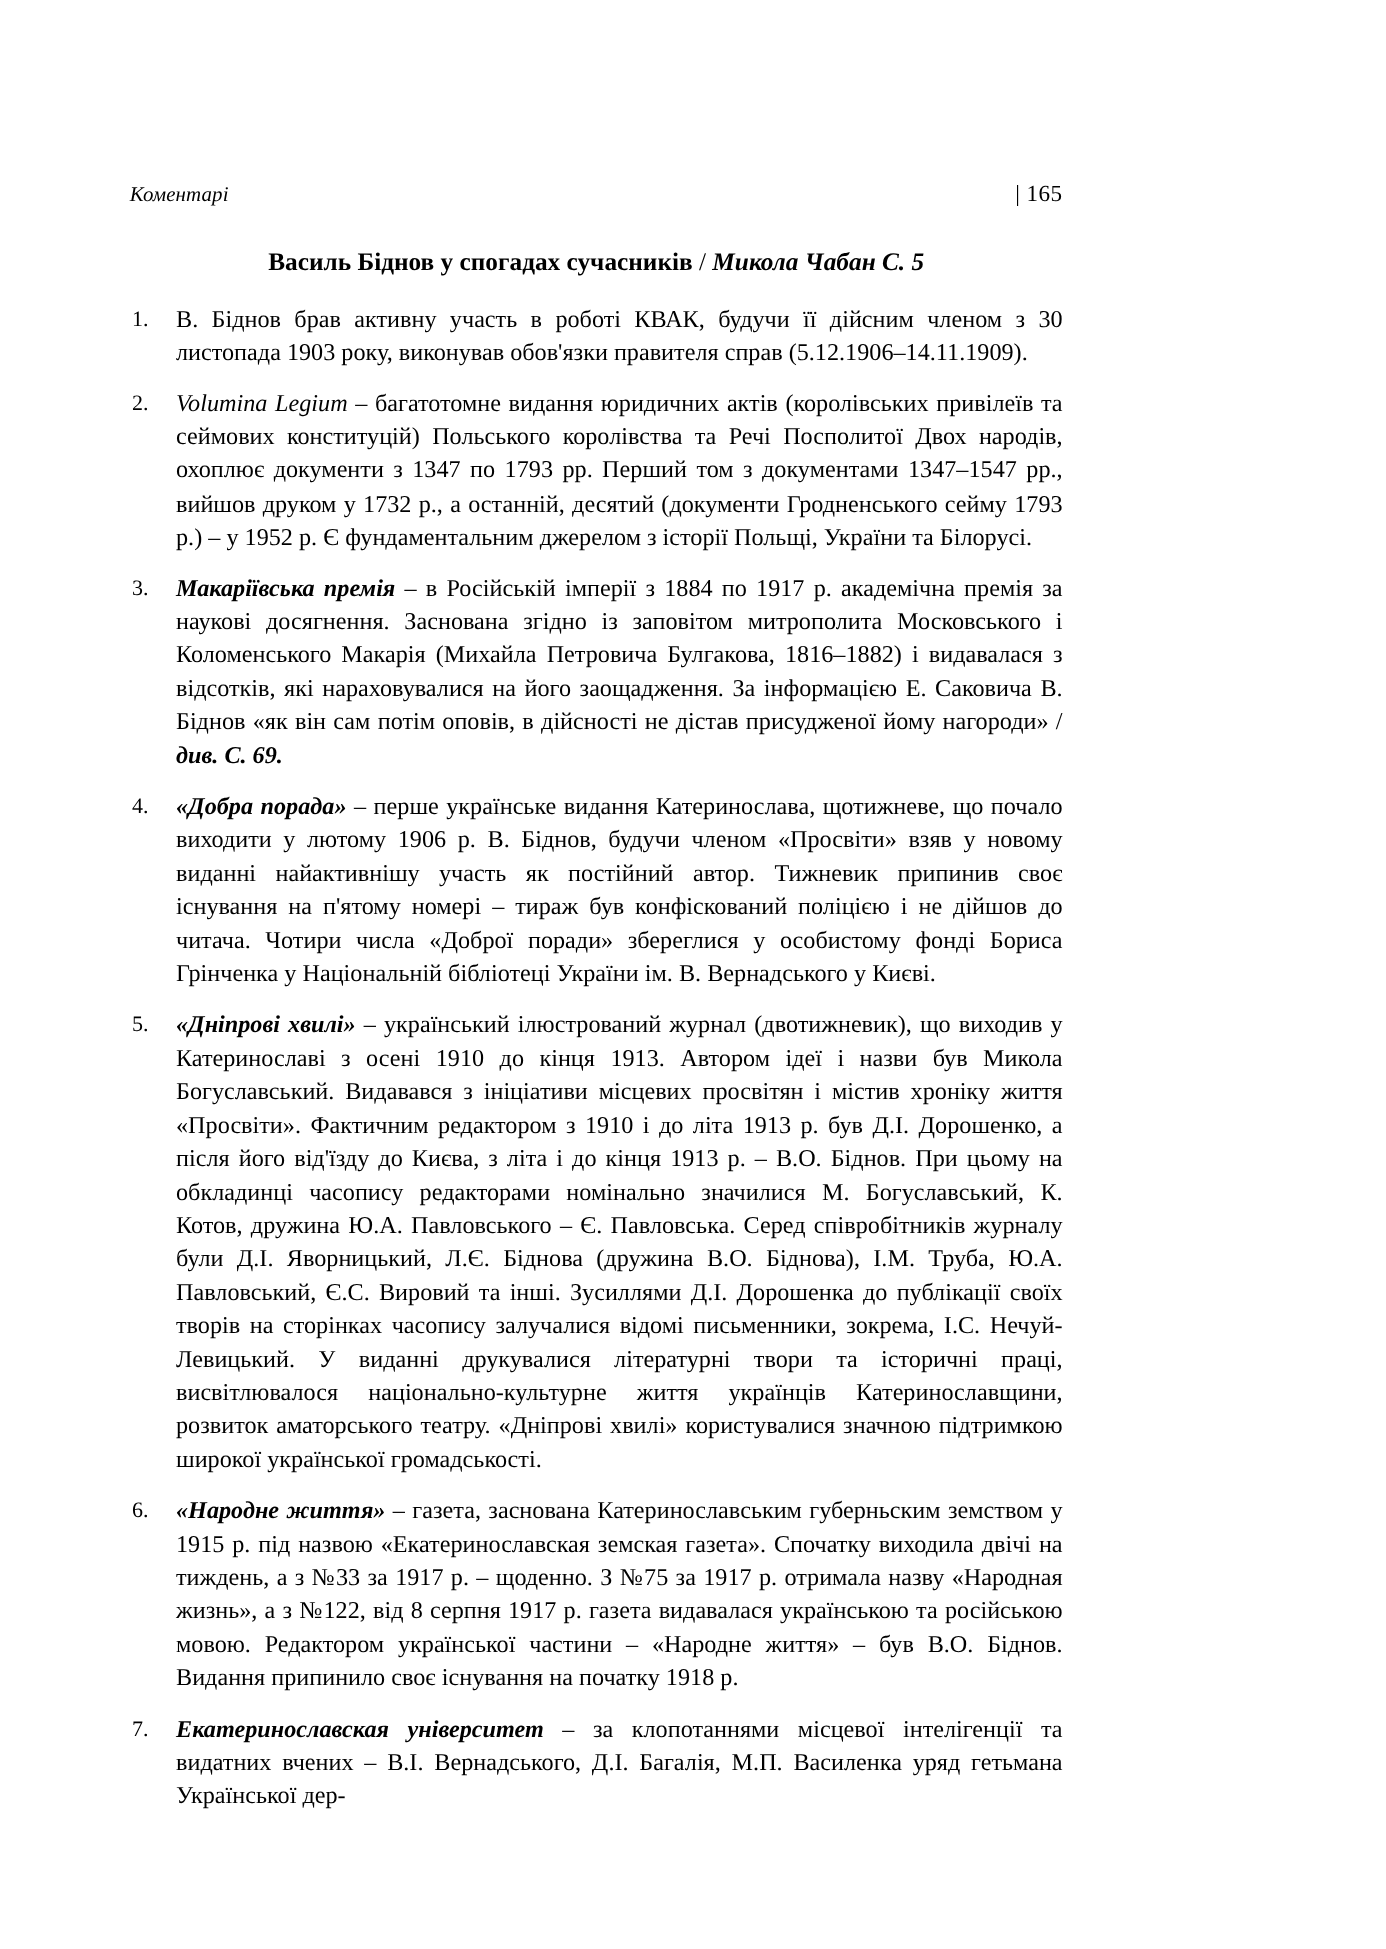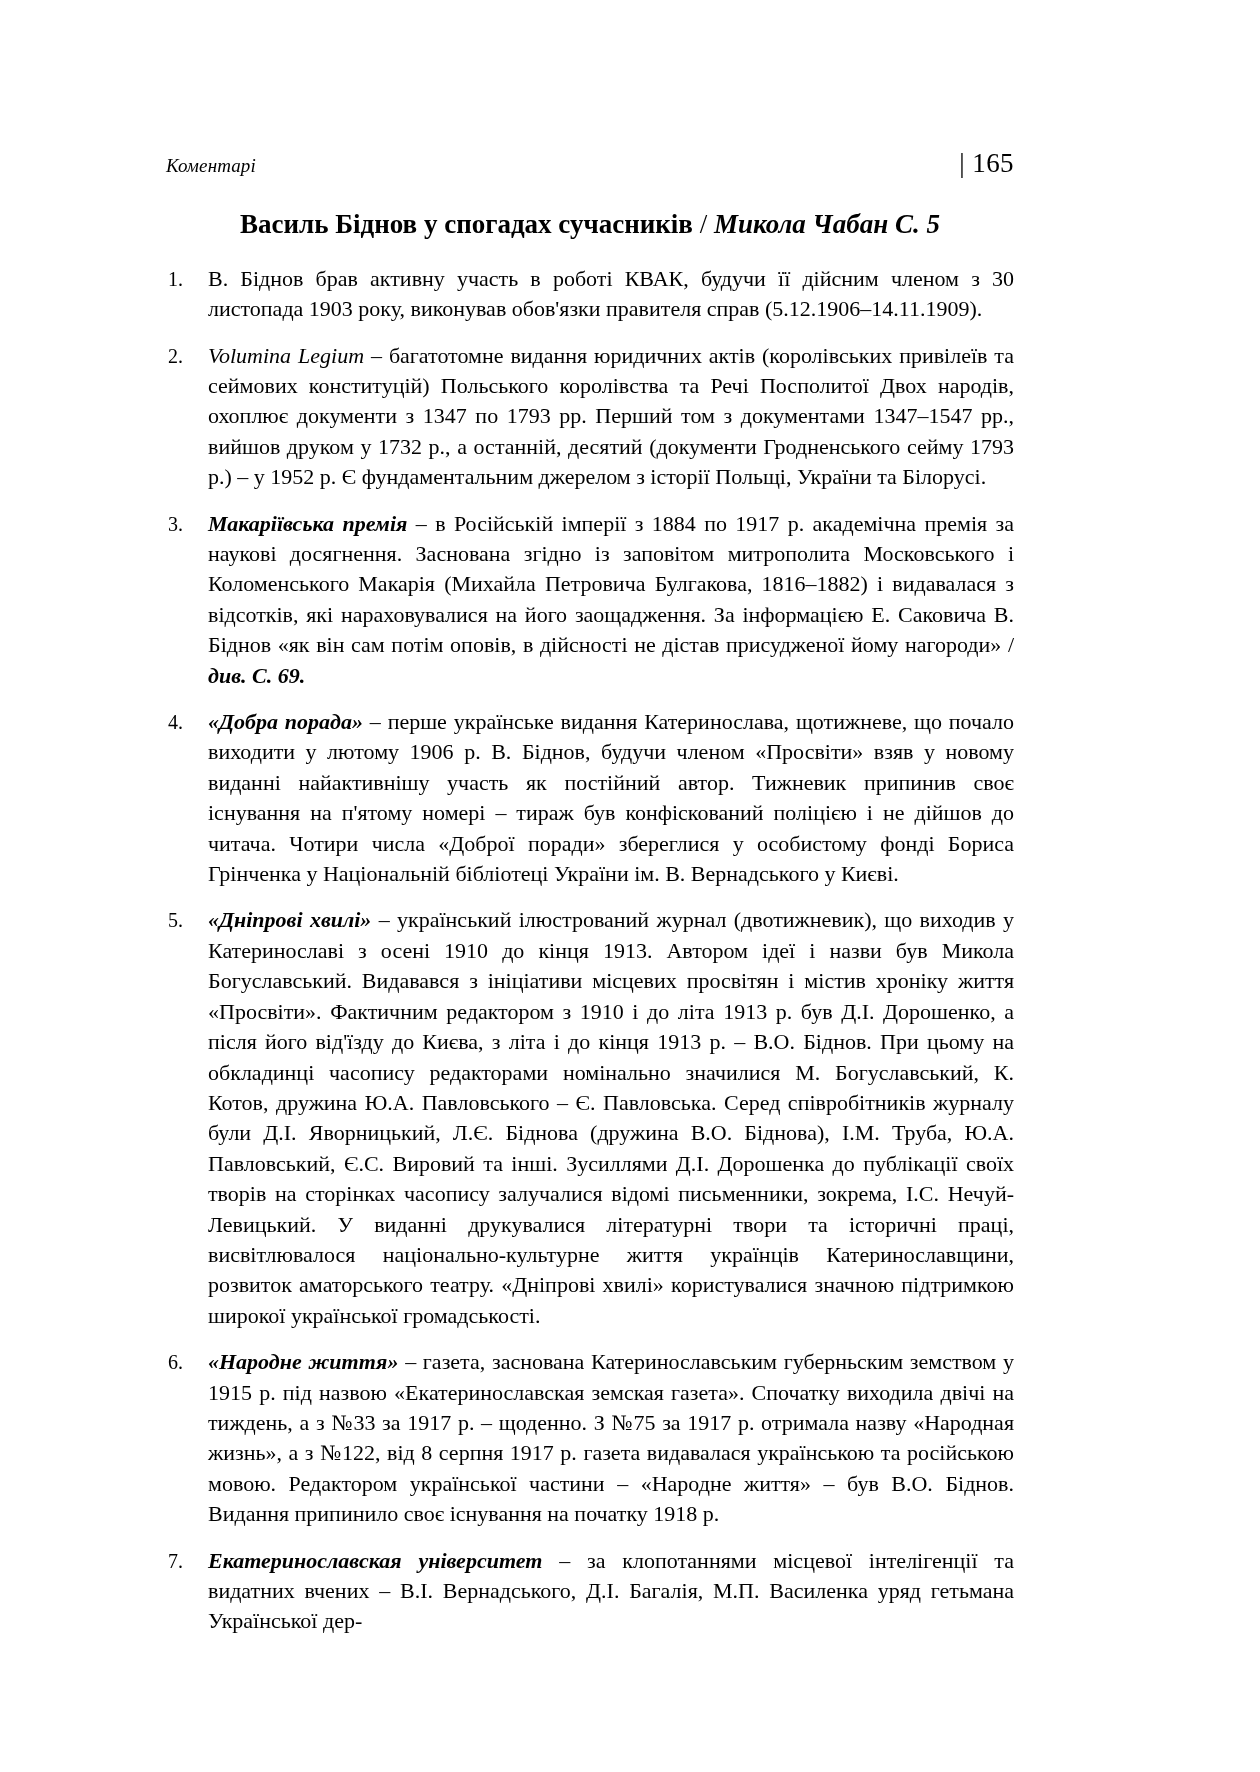--- a/index.html
+++ b/index.html
@@ -17,49 +17,48 @@
     width: 1260px;
     height: 1772px;
     margin: 0 auto;
     background: #ffffff;
     box-sizing: border-box;
     overflow: hidden;
   }
   .page-inner {
     position: absolute;
     left: 118px;
-    top: 148px;
+    top: 164px;
     width: 848px;
-    margin-left: 48px;
   }
 
   
   .running-head {
     display: flex;
     align-items: baseline;
     justify-content: space-between;
     width: 100%;
     height: 26px;
     margin-bottom: 34px;
   }
   .running-head-left {
     font-style: italic;
     font-size: 19px;
     letter-spacing: 0.1px;
   }
   .running-head-right {
-    font-size: 27px;
+    font-size: 21px;
     white-space: pre;
     letter-spacing: 0.4px;
   }
 
   
   .section-title {
     text-align: center;
-    font-size: 27px;
+    font-size: 23px;
     margin: 0 0 22px 0;
     line-height: 1.25;
     white-space: nowrap;
   }
   .section-title .t-bold {
     font-weight: bold;
   }
   .section-title .t-italic {
     font-style: italic;
   }

